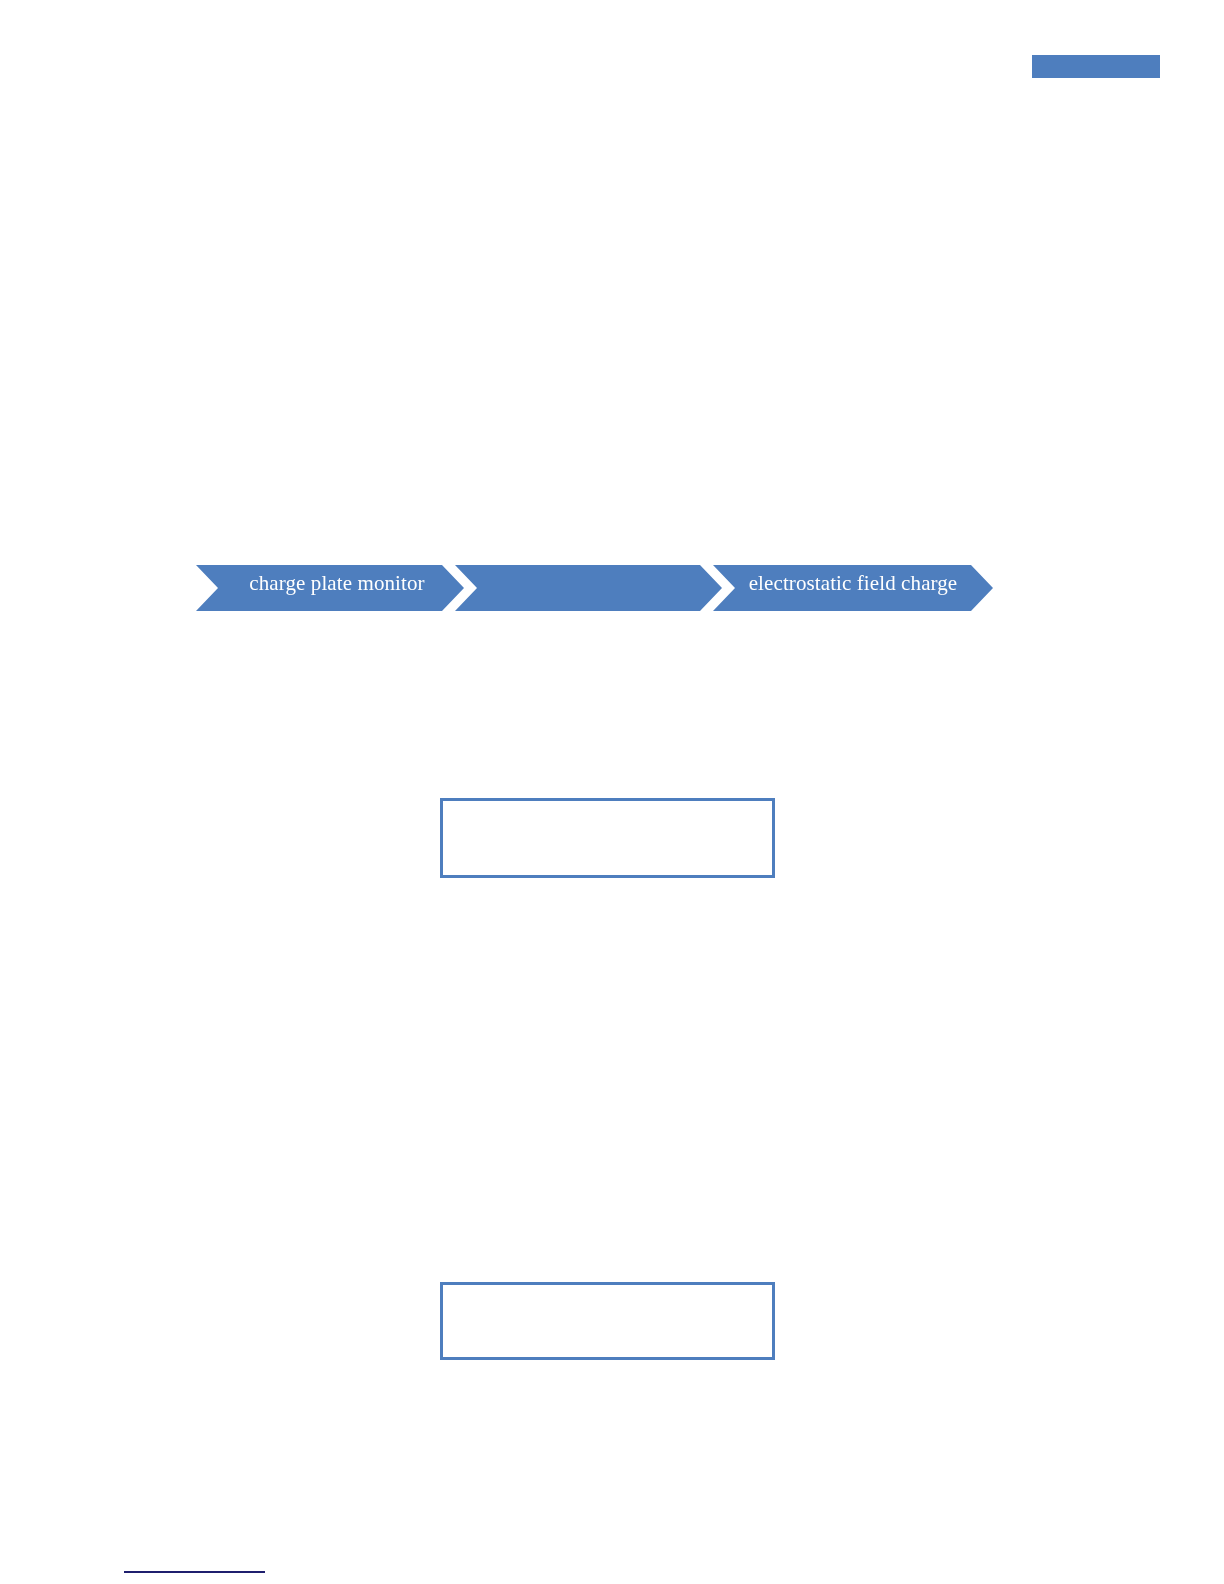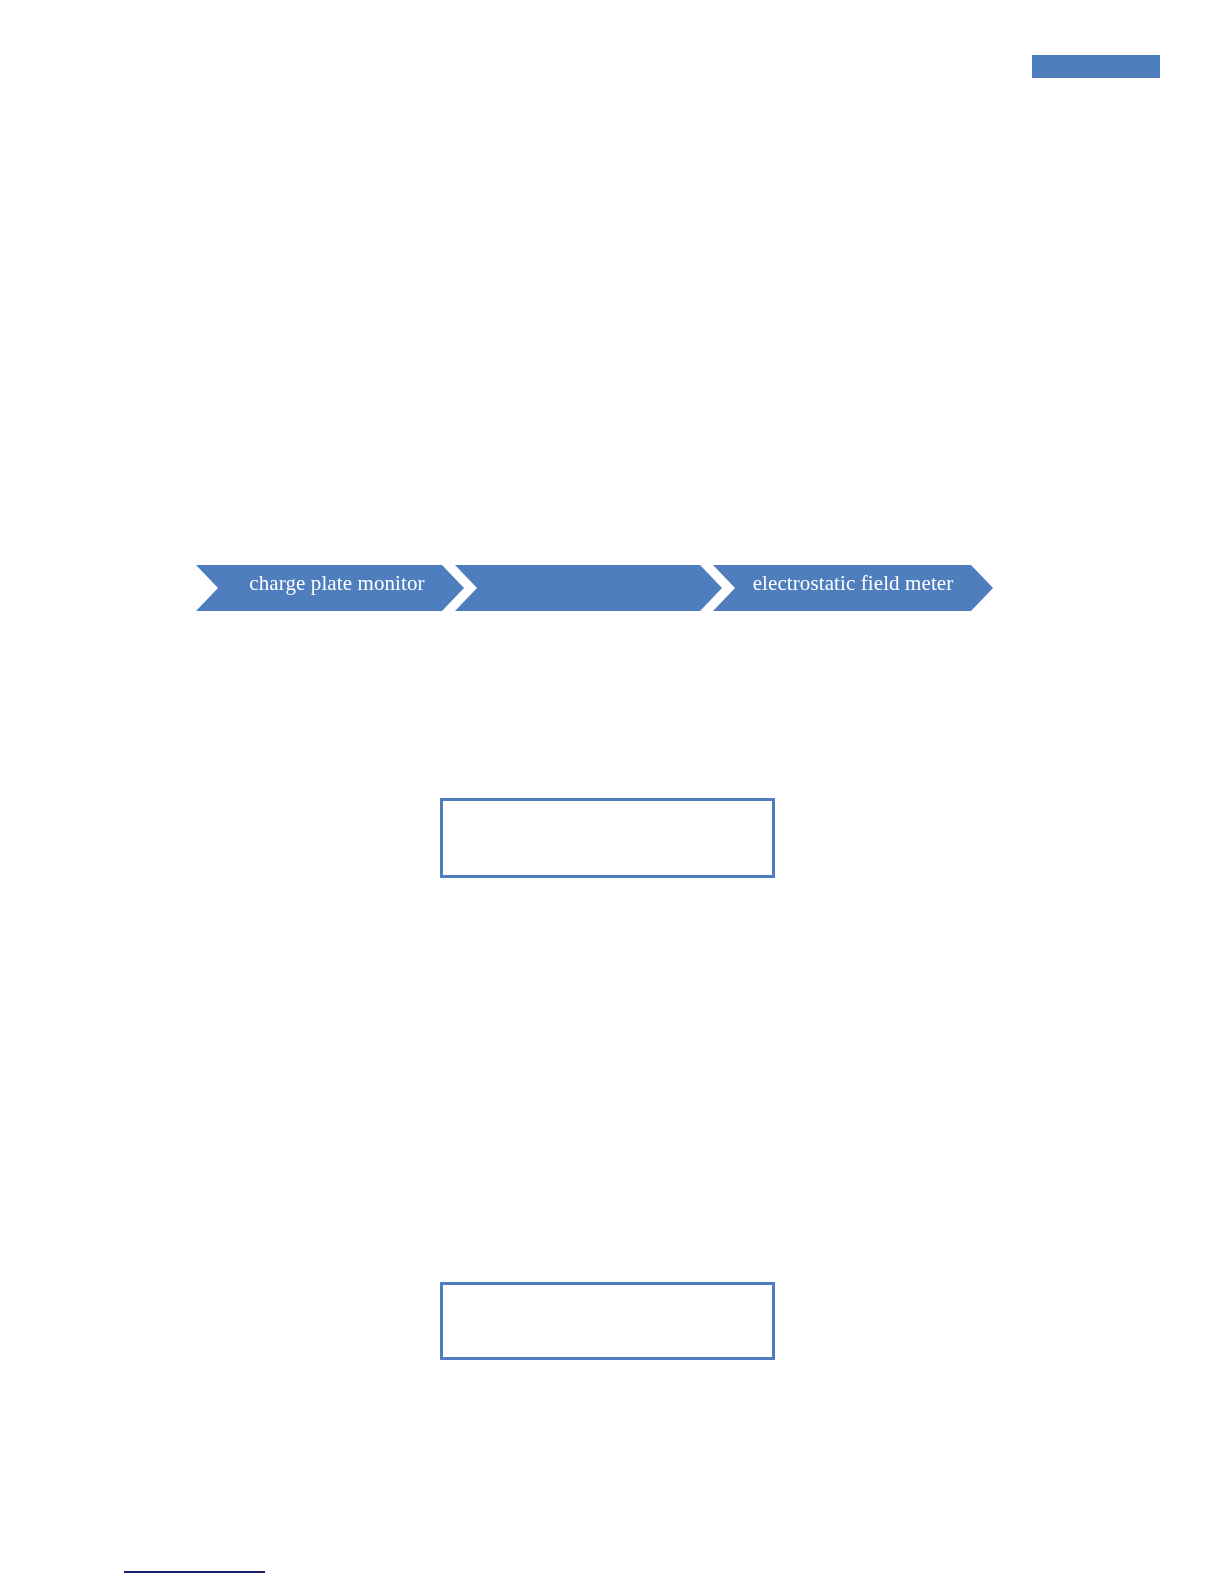--- a/index.html
+++ b/index.html
@@ -116,21 +116,21 @@
     <svg viewBox="0 0 797 46" preserveAspectRatio="none">
 
       <path d="M 0 0 L 775 0 L 797 23 L 775 46 L 0 46 L 22 23 Z" fill="#4E7EBE"></path>
 
       <path d="M 246 0 L 268 23 L 246 46 L 259 46 L 281 23 L 259 0 Z" fill="#ffffff"></path>
 
       <path d="M 504 0 L 526 23 L 504 46 L 517 46 L 539 23 L 517 0 Z" fill="#ffffff"></path>
     </svg>
 
     <div class="chev-label seg0">charge plate monitor</div>
-    <div class="chev-label seg2">electrostatic field meter</div>
+    <div class="chev-label seg2">electrostatic field charge</div>
   </div>
 
   <div class="content-box box1">
     <span class="box-text"></span>
   </div>
 
   <div class="content-box box2">
     <span class="box-text"></span>
   </div>
 

